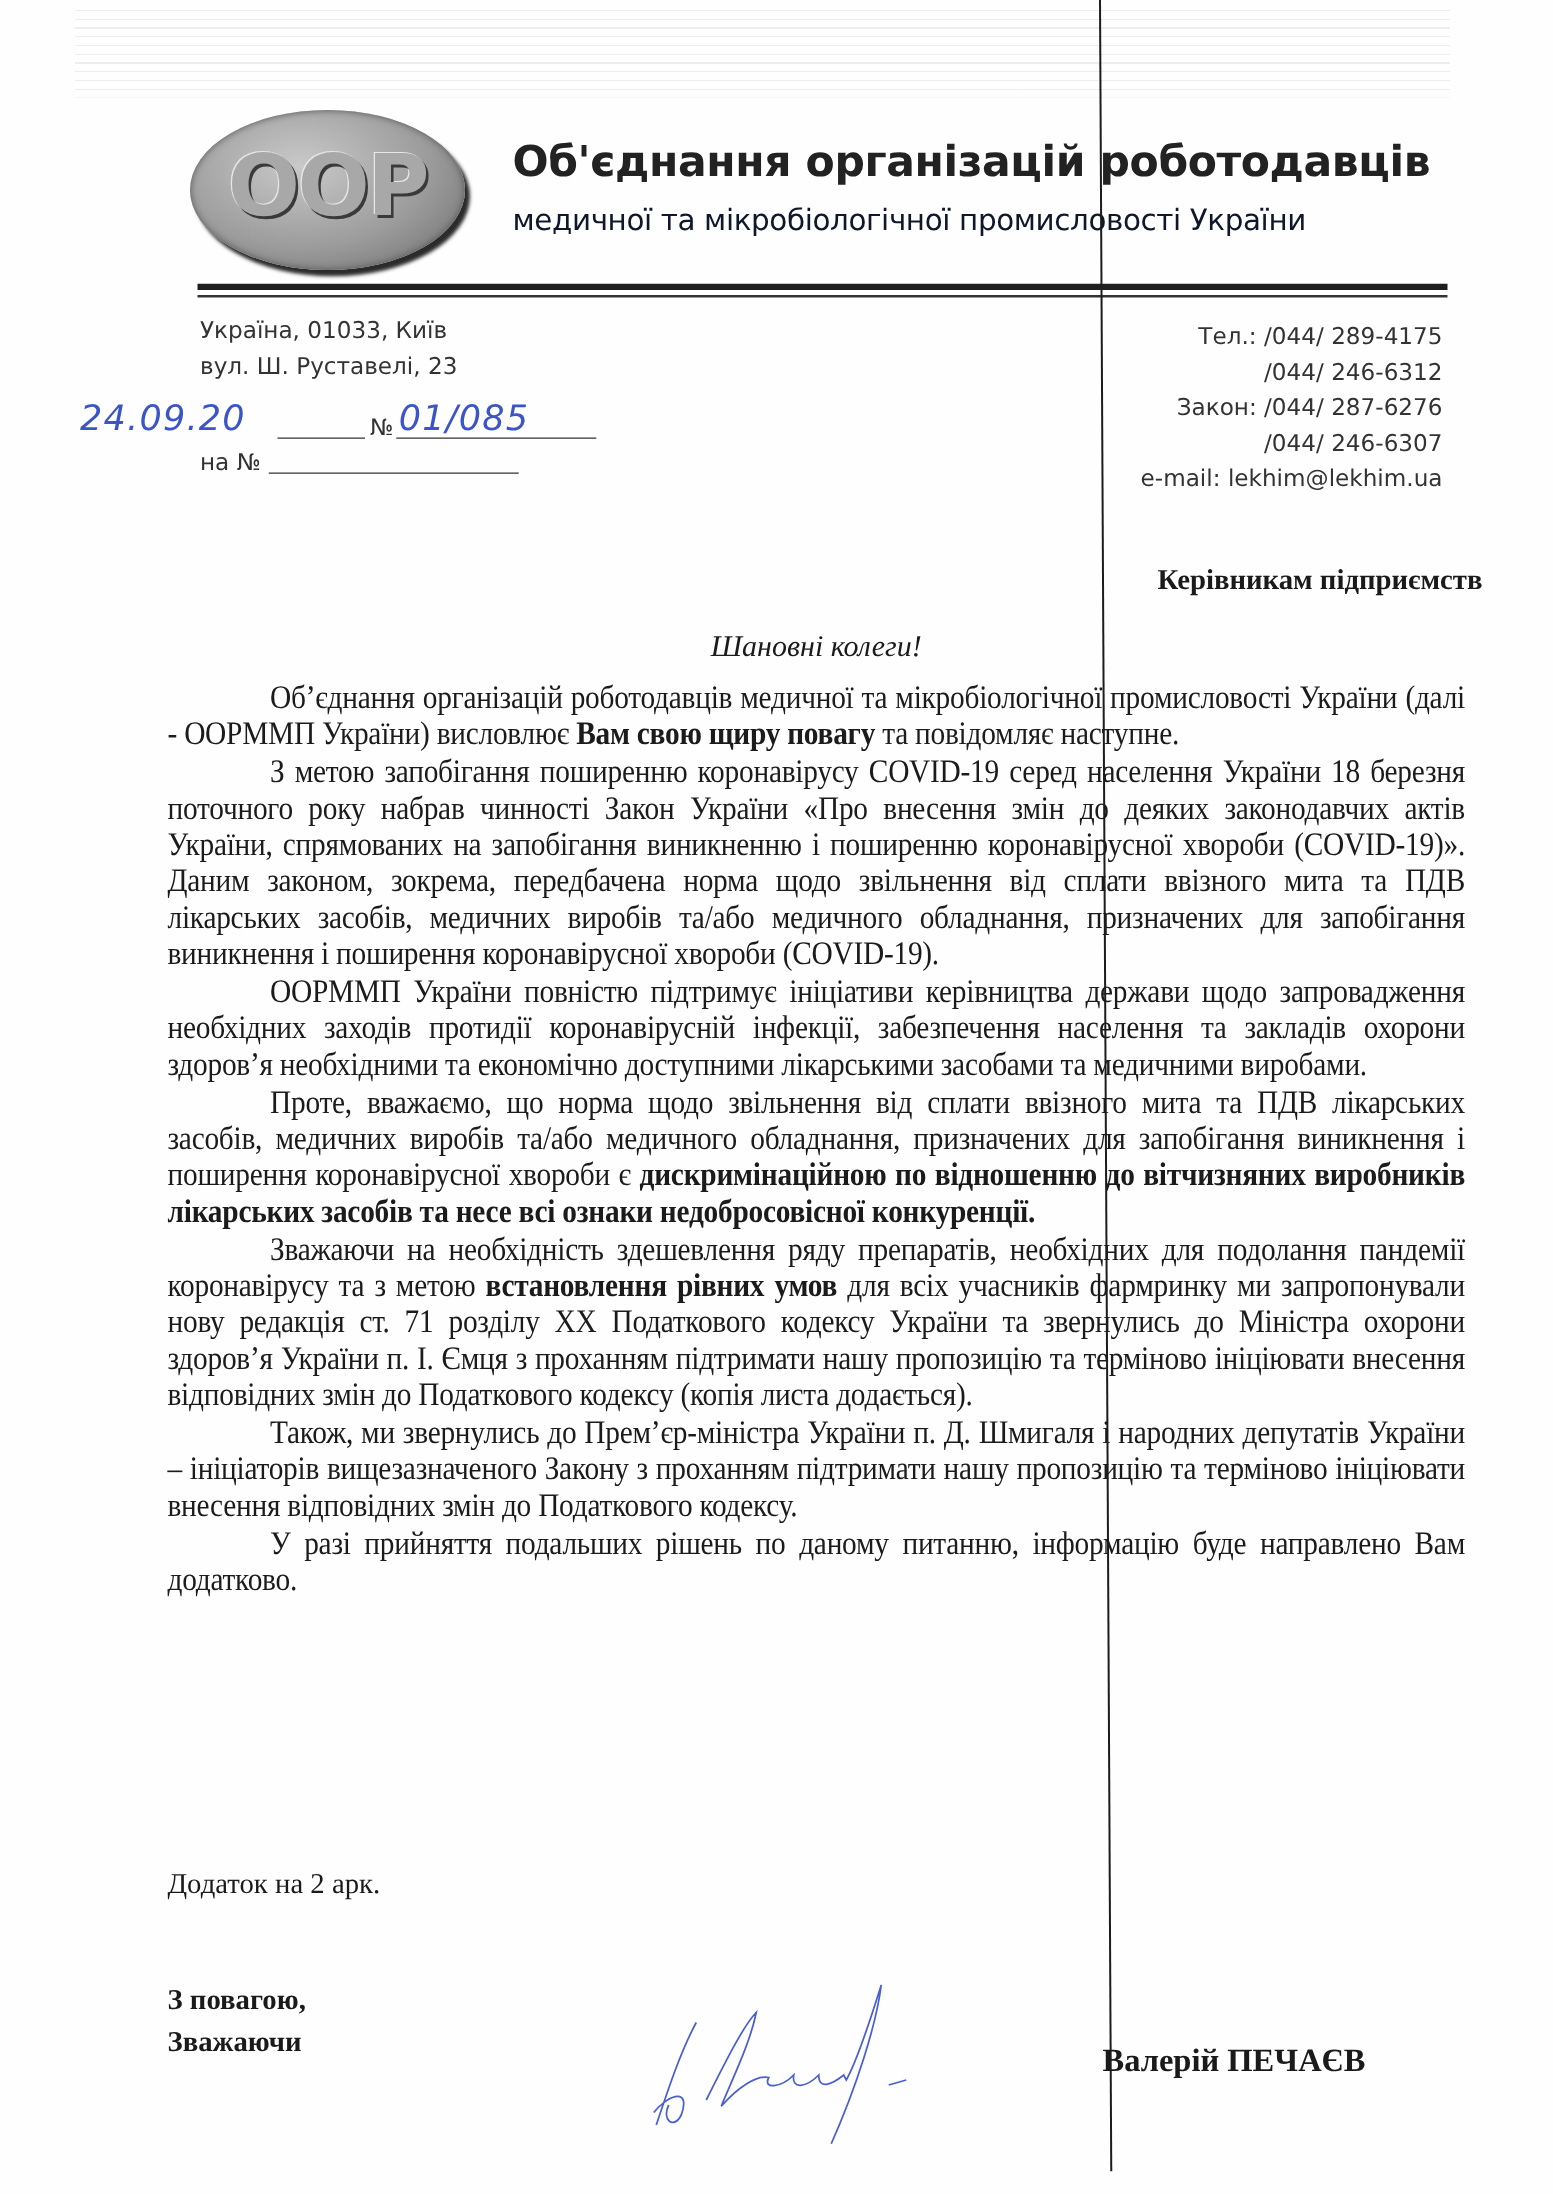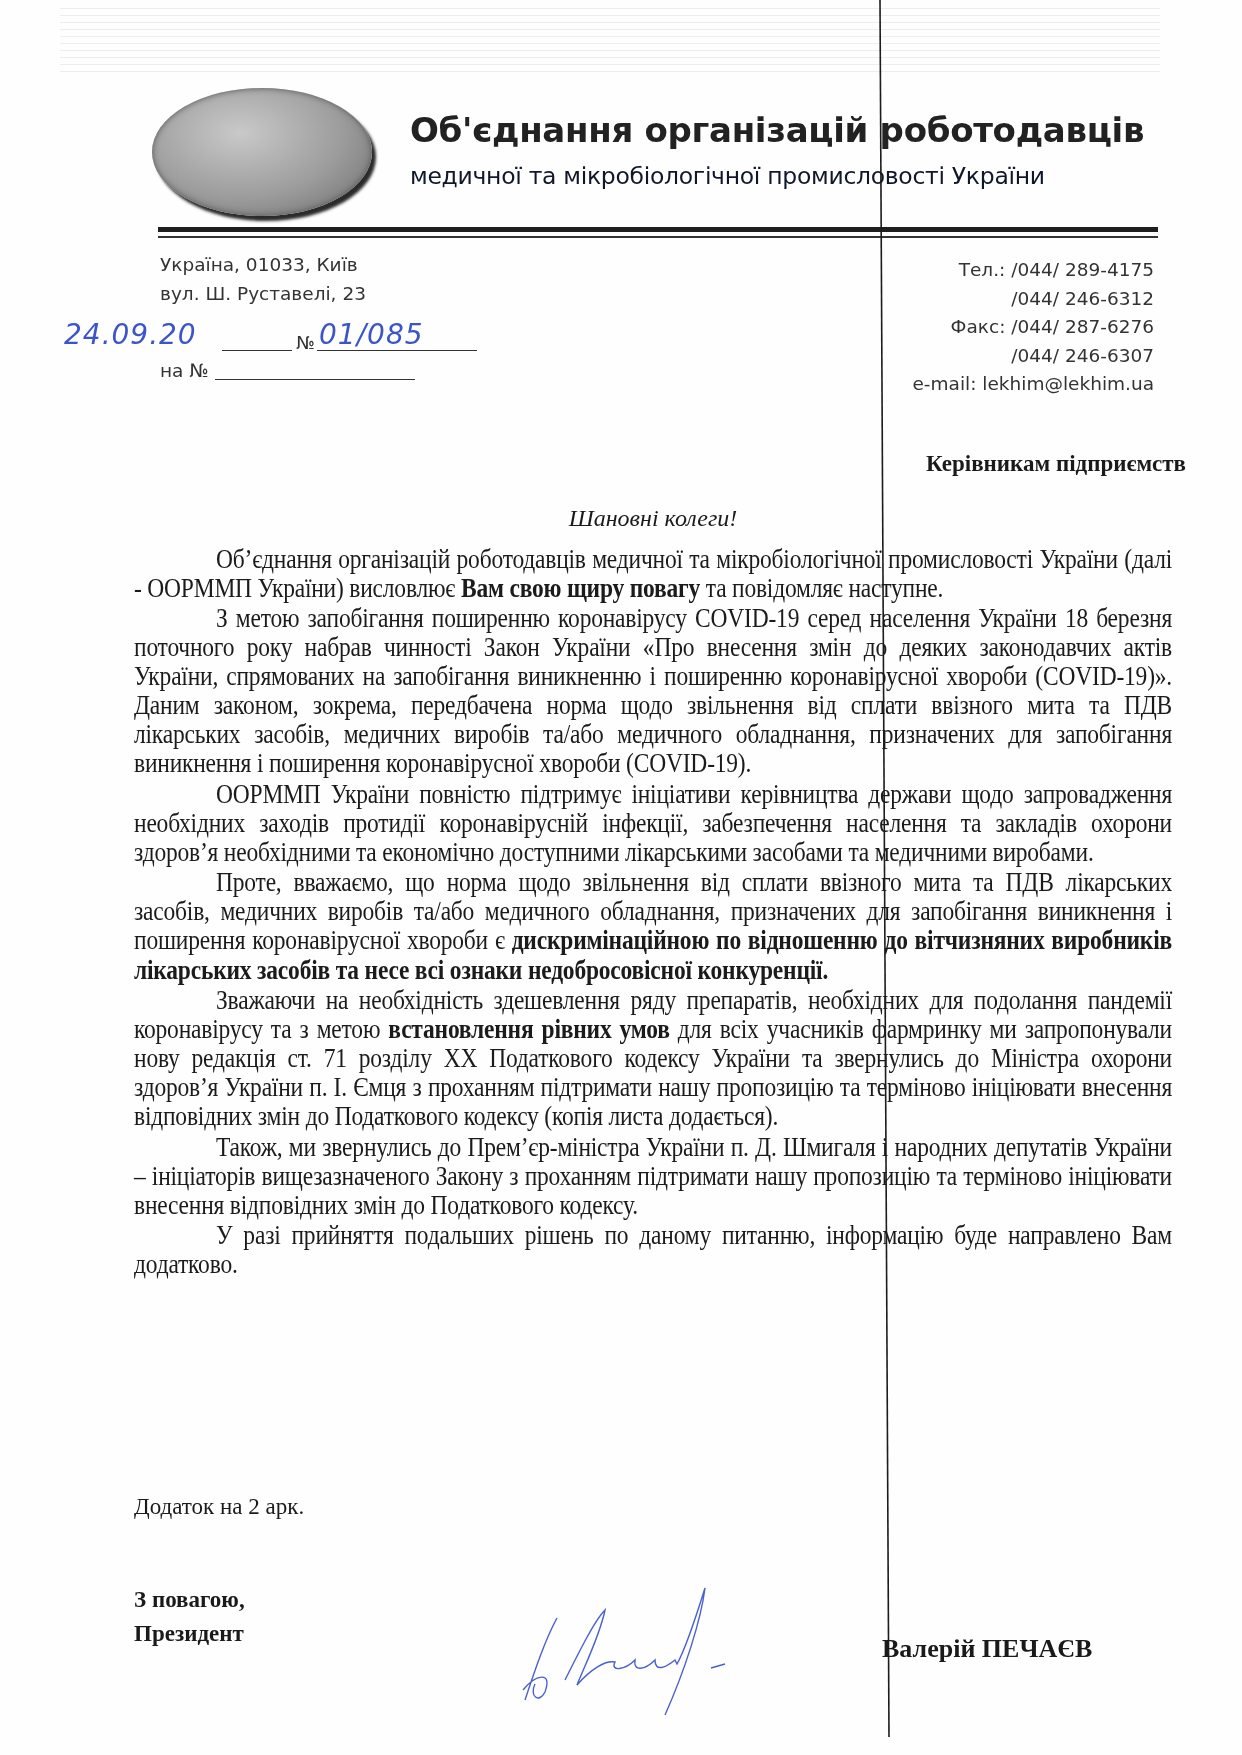--- a/index.html
+++ b/index.html
@@ -67,20 +67,21 @@
     .scan-line { position: absolute; top: 0; left: 0; width: 1242px; height: 1755px; pointer-events: none; }
   </style>
 </head>
 <body>
 
 <div class="page">
   <div class="bleed"></div>
 
   <div class="logo">
     <div class="logo-oval"></div>
+    <div class="logo-text">ООР</div>
   </div>
   <div class="org-title">Об'єднання організацій роботодавців</div>
   <div class="org-subtitle">медичної та мікробіологічної промисловості України</div>
   <div class="rule-thick"></div>
   <div class="rule-thin"></div>
 
   <div class="address">
     <div>Україна, 01033, Київ</div>
     <div>вул. Ш. Руставелі, 23</div>
   </div>
@@ -92,21 +93,21 @@
     <span class="reg-number hand">01/085</span>
     <span class="reg-line2"></span>
   </div>
   <div class="reply-row">
     <span>на №</span><span class="reply-line"></span>
   </div>
 
   <div class="contacts">
     <div><span class="lbl">Тел.:</span><span>/044/ 289-4175</span></div>
     <div><span>/044/ 246-6312</span></div>
-    <div><span class="lbl" style="margin-right:0">Факс:</span> <span>/044/ 287-6276</span></div>
+    <div><span class="lbl" style="margin-right:0">Закон:</span> <span>/044/ 287-6276</span></div>
     <div><span>/044/ 246-6307</span></div>
     <div><span class="lbl" style="margin-right:0">e-mail:</span> <span>lekhim@lekhim.ua</span></div>
   </div>
 
   <div class="recipient">Керівникам підприємств</div>
   <div class="greeting">Шановні колеги!</div>
 
   <div class="body">
     <p><span>Об’єднання організацій роботодавців медичної та мікробіологічної промисловості України (далі - ООРММП України) висловлює </span><b>Вам свою щиру повагу</b><span> та повідомляє наступне.</span></p>
     <p>З метою запобігання поширенню коронавірусу COVID-19 серед населення України 18 березня поточного року набрав чинності Закон України «Про внесення змін до деяких законодавчих актів України, спрямованих на запобігання виникненню і поширенню коронавірусної хвороби (COVID-19)». Даним законом, зокрема, передбачена норма щодо звільнення від сплати ввізного мита та ПДВ лікарських засобів, медичних виробів та/або медичного обладнання, призначених для запобігання виникнення і поширення коронавірусної хвороби (COVID-19).</p>
@@ -114,21 +115,21 @@
     <p><span>Проте, вважаємо, що норма щодо звільнення від сплати ввізного мита та ПДВ лікарських засобів, медичних виробів та/або медичного обладнання, призначених для запобігання виникнення і поширення коронавірусної хвороби є </span><b>дискримінаційною по відношенню до вітчизняних виробників лікарських засобів та несе всі ознаки недобросовісної конкуренції.</b></p>
     <p><span>Зважаючи на необхідність здешевлення ряду препаратів, необхідних для подолання пандемії коронавірусу та з метою </span><b>встановлення рівних умов</b><span> для всіх учасників фармринку ми запропонували нову редакція ст. 71 розділу XX Податкового кодексу України та звернулись до Міністра охорони здоров’я України п. І. Ємця з проханням підтримати нашу пропозицію та терміново ініціювати внесення відповідних змін до Податкового кодексу (копія листа додається).</span></p>
     <p>Також, ми звернулись до Прем’єр-міністра України п. Д. Шмигаля і народних депутатів України – ініціаторів вищезазначеного Закону з проханням підтримати нашу пропозицію та терміново ініціювати внесення відповідних змін до Податкового кодексу.</p>
     <p>У разі прийняття подальших рішень по даному питанню, інформацію буде направлено Вам додатково.</p>
   </div>
 
   <div class="attachment">Додаток на 2 арк.</div>
 
   <div class="closing">
     <div>З повагою,</div>
-    <div>Президент</div>
+    <div>Зважаючи</div>
   </div>
 
   <svg class="signature" viewBox="0 0 270 140">
     <path d="M20 120 C 30 90, 40 60, 52 38 M 18 110 C 30 95, 48 90, 40 112 C 34 124, 24 116, 30 104" fill="none" stroke="#4a5fd0" stroke-width="1.4"></path>
     <path d="M60 100 C 75 70, 90 40, 100 30 C 95 55, 80 85, 72 105 C 85 90, 100 80, 110 82 C 105 92, 120 90, 130 80 C 128 92, 140 90, 150 80 C 150 92, 160 88, 170 80 L 172 84 C 180 70, 190 40, 200 8 C 196 40, 180 90, 160 135" fill="none" stroke="#4a5fd0" stroke-width="1.4"></path>
     <path d="M206 88 L 220 84" fill="none" stroke="#4a5fd0" stroke-width="1.4"></path>
   </svg>
 
   <div class="signer">Валерій ПЕЧАЄВ</div>
 

